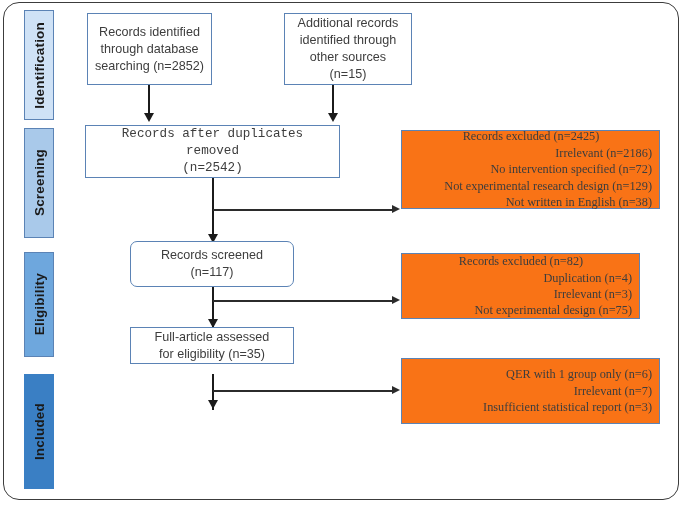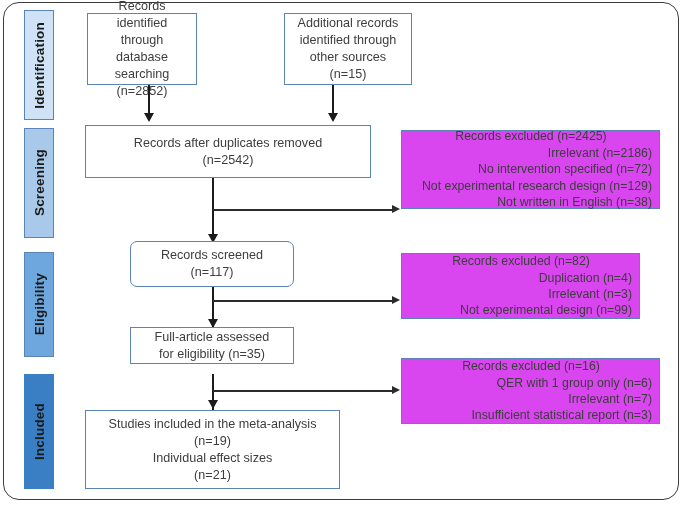--- a/index.html
+++ b/index.html
@@ -60,28 +60,29 @@
     color: #3d3d3d;
     font-size: 12.6px;
     line-height: 17px;
   }
   .box .txt { padding: 0 6px; white-space: pre-line; }
   
   .exbox {
     position: absolute;
     box-sizing: border-box;
     border: 1px solid #5b83b5;
-    background: #d946ef;
+    background: #f97316;
     color: #3d3d3d;
     font-size: 12.3px;
     line-height: 16.4px;
     padding: 5px 7px 5px 8px;
     display: flex;
     flex-direction: column;
     justify-content: center;
+    font-family: Liberation Serif, serif;
   }
   .exbox .ex-title { text-align: center; }
   .exbox .ex-list { text-align: right; white-space: pre-line; }
   
   .vline {
     position: absolute;
     width: 2.4px;
     background: #1b1b1b;
   }
   .hline {
@@ -120,39 +121,39 @@
   </div>
 
   <div class="stage" style="left:24px; top:252px; width:30px; height:105px; background:#6ea7dd;">
     <span>Eligibility</span>
   </div>
 
   <div class="stage" style="left:24px; top:374px; width:30px; height:115px; background:#3a7fc4; border-color:#3a7fc4;">
     <span>Included</span>
   </div>
 
-  <div class="box" style="left:87px; top:13px; width:110px; height:72px;">
+  <div class="box" style="left:87px; top:13px; width:125px; height:72px;">
     <div class="txt">Records identified
 through database
 searching (n=2852)</div>
   </div>
 
   <div class="box" style="left:284px; top:13px; width:128px; height:72px;">
     <div class="txt">Additional records
 identified through
 other sources (n=15)</div>
   </div>
 
   <div class="vline" style="left:148px; top:85px; height:35px;"></div>
   <div class="arrow-down" style="left:143.7px; top:113px;"></div>
 
   <div class="vline" style="left:332px; top:85px; height:35px;"></div>
   <div class="arrow-down" style="left:327.7px; top:113px;"></div>
 
-  <div class="box" style="left:85px; top:125px; width:286px; height:53px;">
+  <div class="box" style="left:85px; top:125px; width:255px; height:53px;font-family:Liberation Mono, monospace;">
     <div class="txt">Records after duplicates removed
 (n=2542)</div>
   </div>
 
   <div class="exbox" style="left:401px; top:130px; width:259px; height:79px;">
     <div class="ex-title">Records excluded (n=2425)</div>
     <div class="ex-list">Irrelevant (n=2186)
 No intervention specified (n=72)
 Not experimental research design (n=129)
 Not written in English (n=38)</div>
@@ -166,45 +167,38 @@
 
   <div class="box" style="left:130px; top:241px; width:164px; height:46px;border-radius:7px;">
     <div class="txt">Records screened
 (n=117)</div>
   </div>
 
   <div class="exbox" style="left:401px; top:253px; width:239px; height:66px;">
     <div class="ex-title">Records excluded (n=82)</div>
     <div class="ex-list">Duplication (n=4)
 Irrelevant (n=3)
-Not experimental design (n=99)</div>
+Not experimental design (n=75)</div>
   </div>
 
   <div class="vline" style="left:212px; top:287px; height:40px;"></div>
   <div class="arrow-down" style="left:207.7px; top:319px;"></div>
   <div class="hline" style="left:213px; top:300px; width:180px;"></div>
   <div class="arrow-right" style="left:392px; top:296.3px;"></div>
 
   <div class="box" style="left:130px; top:327px; width:164px; height:37px;">
     <div class="txt">Full-article assessed
 for eligibility (n=35)</div>
   </div>
 
   <div class="exbox" style="left:401px; top:358px; width:259px; height:66px;">
-    <div class="ex-title">Records excluded (n=16)</div>
     <div class="ex-list">QER with 1 group only (n=6)
 Irrelevant (n=7)
 Insufficient statistical report (n=3)</div>
   </div>
 
   <div class="vline" style="left:212px; top:374px; height:36px;"></div>
   <div class="arrow-down" style="left:207.7px; top:400px;"></div>
   <div class="hline" style="left:213px; top:390px; width:180px;"></div>
   <div class="arrow-right" style="left:392px; top:386.3px;"></div>
 
-  <div class="box" style="left:85px; top:410px; width:255px; height:79px;">
-    <div class="txt">Studies included in the meta-analysis
-(n=19)
-Individual effect sizes
-(n=21)</div>
-  </div>
 
 </div>
 
 </body></html>

